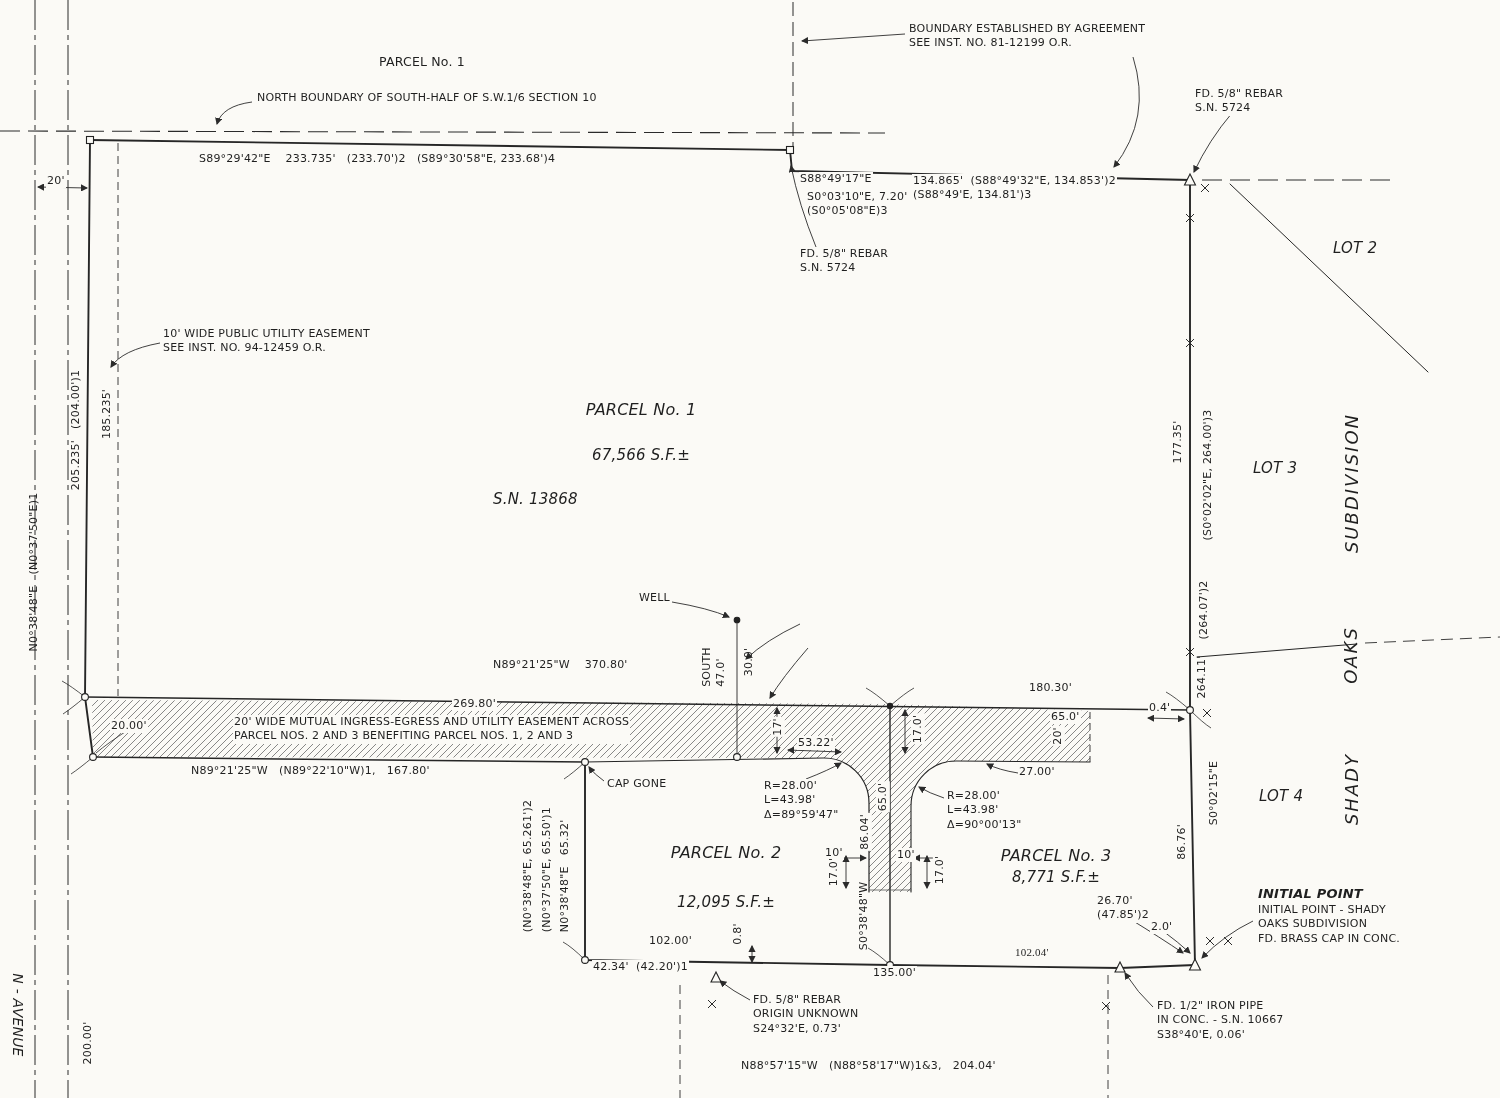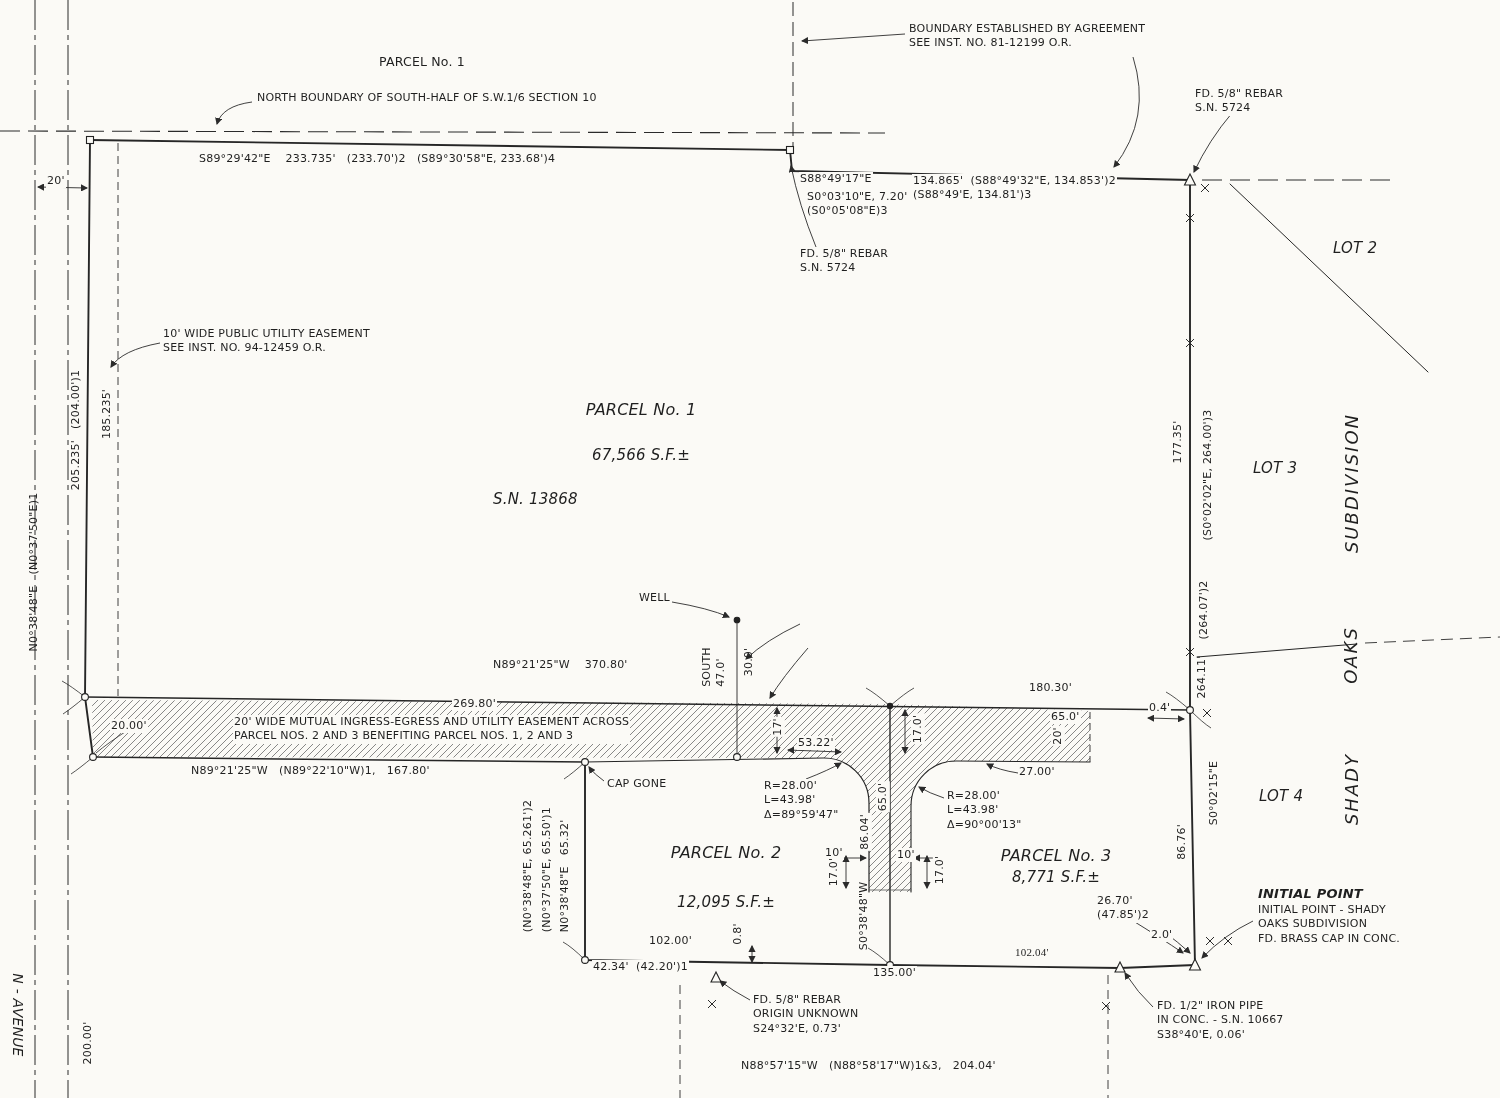--- a/index.html
+++ b/index.html
@@ -199,21 +199,21 @@
 <div class="lbl it f15 ctr" style="left:970px;top:868px;width:170px;">8,771 S.F.±</div>
 
 <div class="lbl" style="left:824px;top:846px;">10'</div>
 <div class="lbl" style="left:896px;top:848px;">10'</div>
 <div class="lbl" style="left:648px;top:934px;">102.00'</div>
 <div class="lbl" style="left:592px;top:960px;">42.34'  (42.20')1</div>
 <div class="lbl" style="left:872px;top:966px;">135.00'</div>
 <div class="lbl" style="left:1014px;top:945px;font-family:Liberation Serif, serif;">102.04'</div>
 <div class="lbl" style="left:1096px;top:894px;">26.70'
 (47.85')2</div>
-<div class="lbl" style="left:1150px;top:920px;margin-top:8px;">2.0'</div>
+<div class="lbl" style="left:1150px;top:920px;">2.0'</div>
 
 <div class="lbl it b f13" style="left:1257px;top:886px;">INITIAL POINT</div>
 <div class="lbl" style="left:1257px;top:903px;">INITIAL POINT - SHADY
 OAKS SUBDIVISION
 FD. BRASS CAP IN CONC.</div>
 <div class="lbl" style="left:752px;top:993px;">FD. 5/8" REBAR
 ORIGIN UNKNOWN
 S24°32'E, 0.73'</div>
 <div class="lbl" style="left:1156px;top:999px;">FD. 1/2" IRON PIPE
 IN CONC. - S.N. 10667

